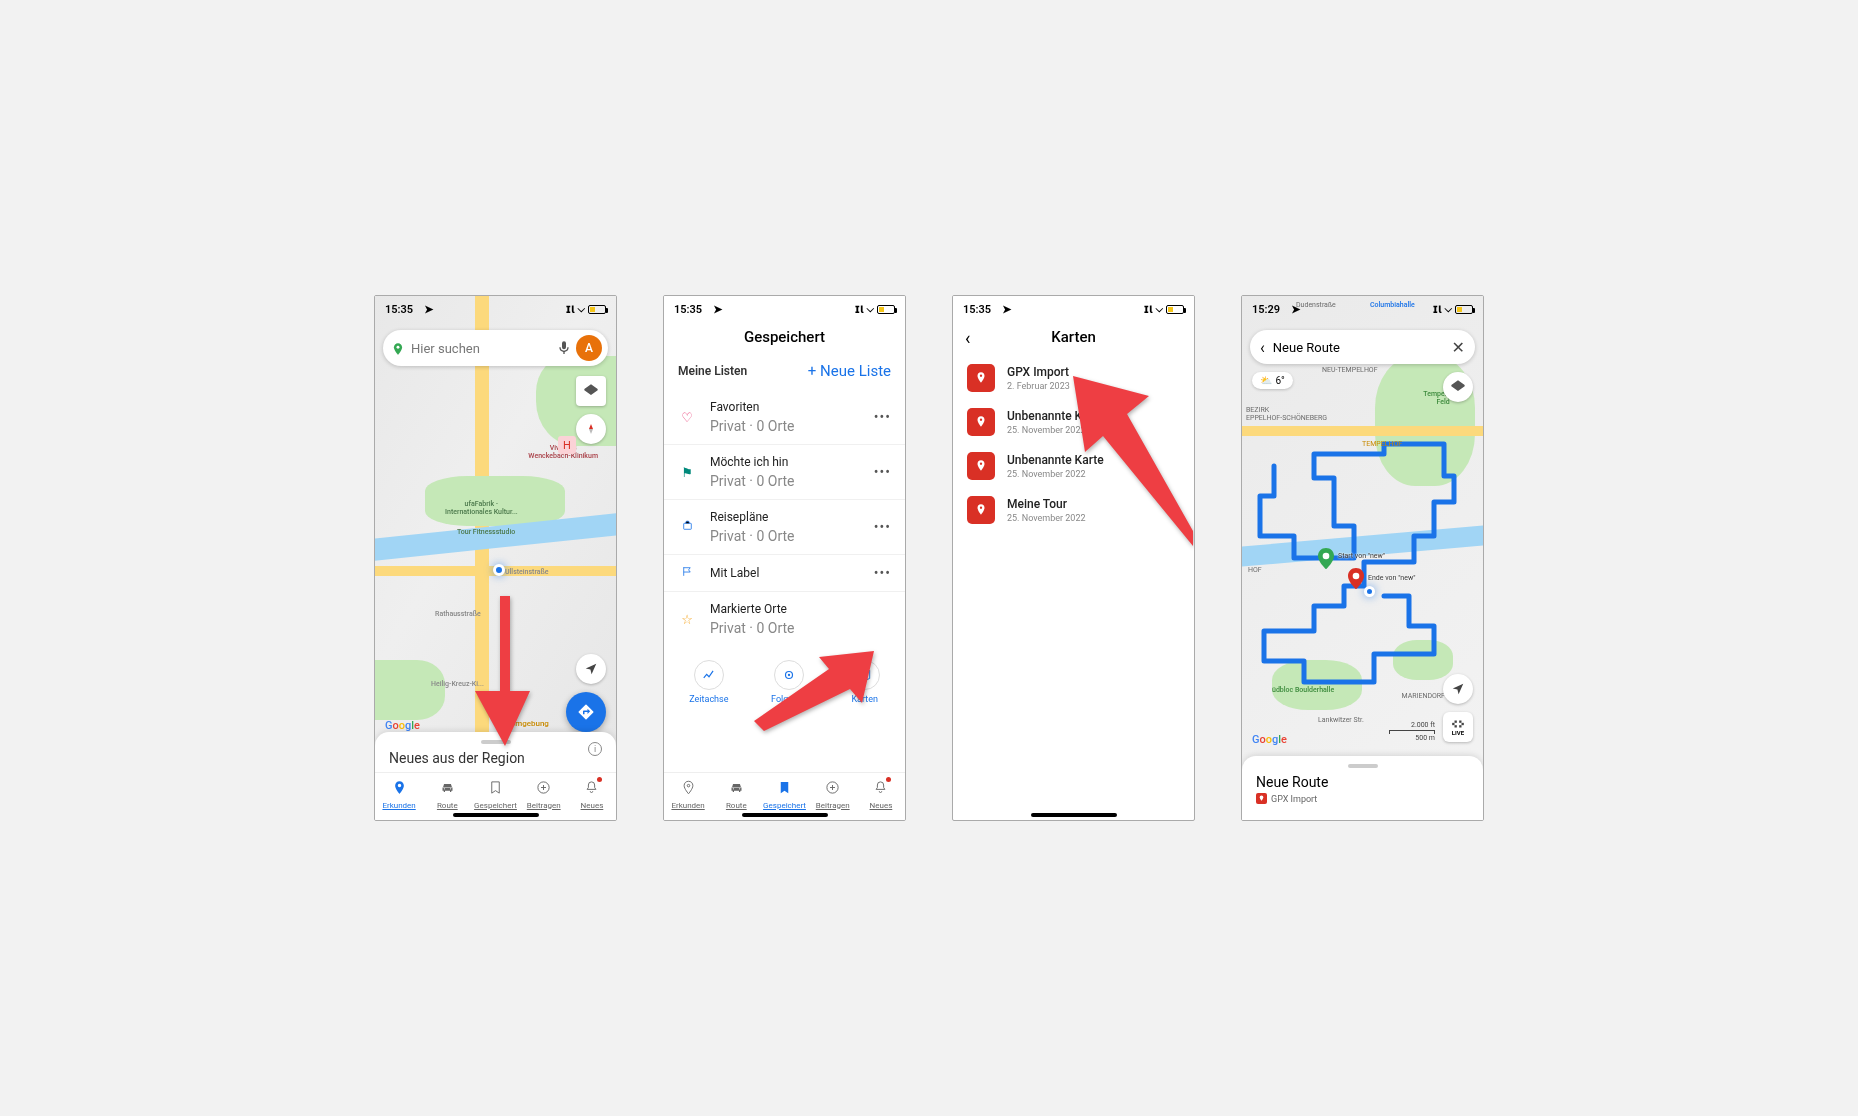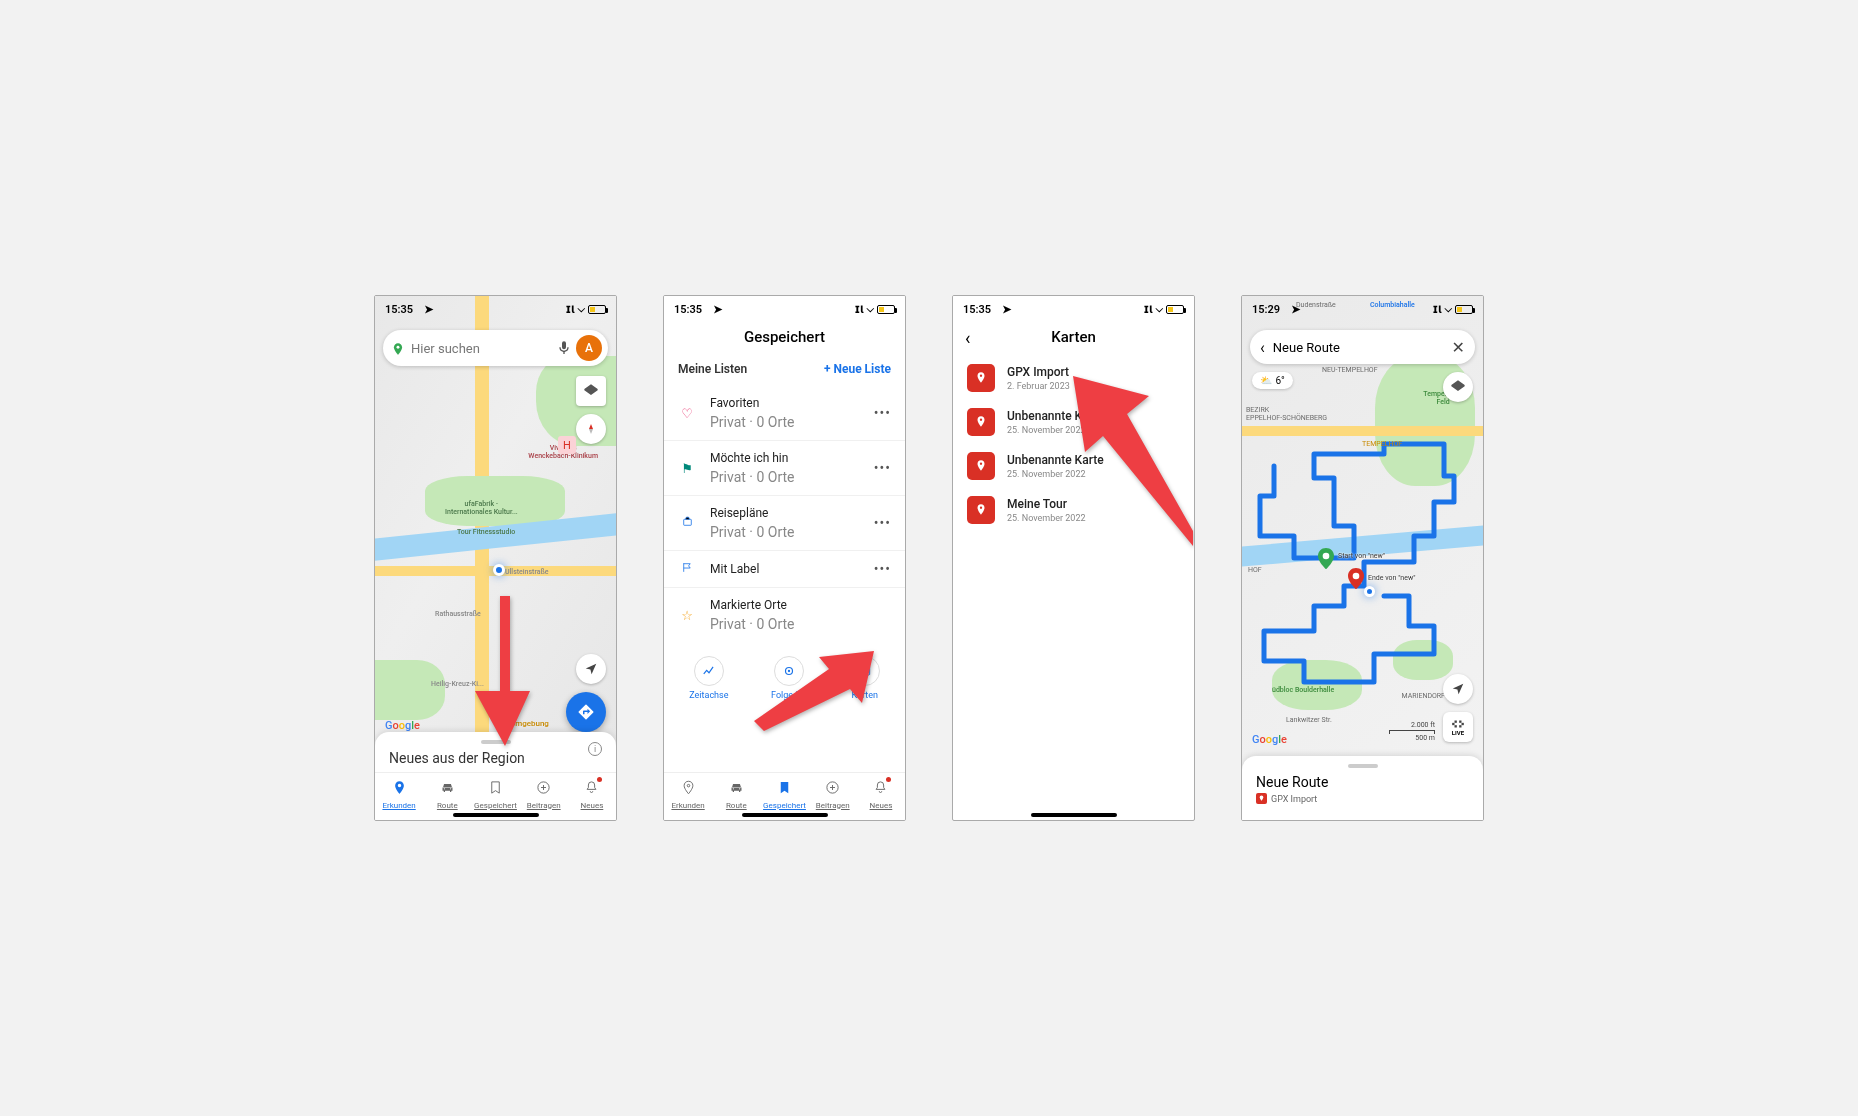--- a/index.html
+++ b/index.html
@@ -103,21 +103,21 @@
   .tab .dot { position:absolute; top:4px; right:14px; width:5px; height:5px; background:#d93025; border-radius:50%; }
   .home-ind { position:absolute; bottom:3px; left:50%; transform:translateX(-50%); width:86px; height:4px; background:#000; border-radius:2px; }
 
   .big-arrow { position:absolute; pointer-events:none; }
   .big-arrow svg { filter: drop-shadow(1px 2px 2px rgba(0,0,0,.3)); }
 
   
   .p2-header { text-align:center; font-size:15px; font-weight:500; padding:6px 0 10px; }
   .p2-section-head { display:flex; justify-content:space-between; align-items:center; padding:6px 14px 10px; }
   .p2-section-head .title { font-size:12px; font-weight:600; color:#333; }
-  .p2-new { color:#1a73e8; font-size:12px; font-weight:700; }
+  .p2-new { color:#1a73e8; font-size:15px; font-weight:400; }
   .list-row { display:flex; align-items:center; padding:10px 14px; border-bottom:1px solid #f0f0f0; }
   .list-icon { width:18px; text-align:center; font-size:13px; margin-right:14px; }
   .list-body { flex:1; }
   .list-title { font-size:12px; color:#222; }
   .list-sub { font-size:14px; color:#888; margin-top:4px; }
   .list-more { color:#555; font-size:14px; letter-spacing:1px; }
   .p2-actions { display:flex; justify-content:space-around; padding:14px 4px 4px; }
   .action-btn { display:flex; flex-direction:column; align-items:center; gap:4px; }
   .action-circle { width:30px; height:30px; border:1px solid #ddd; border-radius:50%; display:flex; align-items:center;justify-content:center; color:#1a73e8; font-size:13px;}
   .action-label { font-size:9px; color:#1a73e8; }
@@ -517,21 +517,21 @@
   <div class="p4-map-label" style="top:5px; left:128px; color:#1a73e8; font-weight:500;">Columbiahalle</div>
   <div class="p4-map-label" style="top:70px; left:80px;">NEU-TEMPELHOF</div>
   <div class="p4-map-label park" style="top:94px; right:20px; white-space:pre;">Tempelhofer
 Feld</div>
   <div class="p4-map-label" style="top:110px; left:4px; white-space:pre;">BEZIRK
 EPPELHOF-SCHÖNEBERG</div>
   <div class="p4-map-label" style="top:144px; left:120px; color:#c88a00;">TEMPELHOF</div>
   <div class="p4-map-label" style="top:270px; left:6px;">HOF</div>
   <div class="p4-map-label park" style="bottom:126px; left:30px;">üdbloc Boulderhalle</div>
   <div class="p4-map-label" style="bottom:120px; right:38px;">MARIENDORF</div>
-  <div class="p4-map-label" style="bottom:96px; left:44px;">Lankwitzer Str.</div>
+  <div class="p4-map-label" style="bottom:96px; left:76px;">Lankwitzer Str.</div>
 
   <div class="route-path">
     <svg viewBox="0 0 216 260">
       <path fill="none" stroke="#1a73e8" stroke-width="5" stroke-linejoin="round" stroke-linecap="round" d="M20 30 L20 60 L6 60 L6 100 L40 100 L40 122 L100 122 L100 90 L80 90 L80 42 L60 42 L60 18 L130 18 L130 8 L190 8 L190 40 L200 40 L200 66 L180 66 L180 100 L160 100 L160 126 L110 126 L110 150 L90 150 L90 170 L60 170 L60 195 L10 195 L10 225 L50 225 L50 246 L120 246 L120 218 L180 218 L180 190 L155 190 L155 160 L130 160"></path>
     </svg>
   </div>
   <div class="start-pin"><svg viewBox="0 0 24 32">
           <path fill="#34a853" d="M12 0C5 0 0 5 0 12c0 9 12 20 12 20s12-11 12-20C24 5 19 0 12 0z"></path>
           <circle cx="12" cy="12" r="5" fill="#fff"></circle>
         </svg></div>

